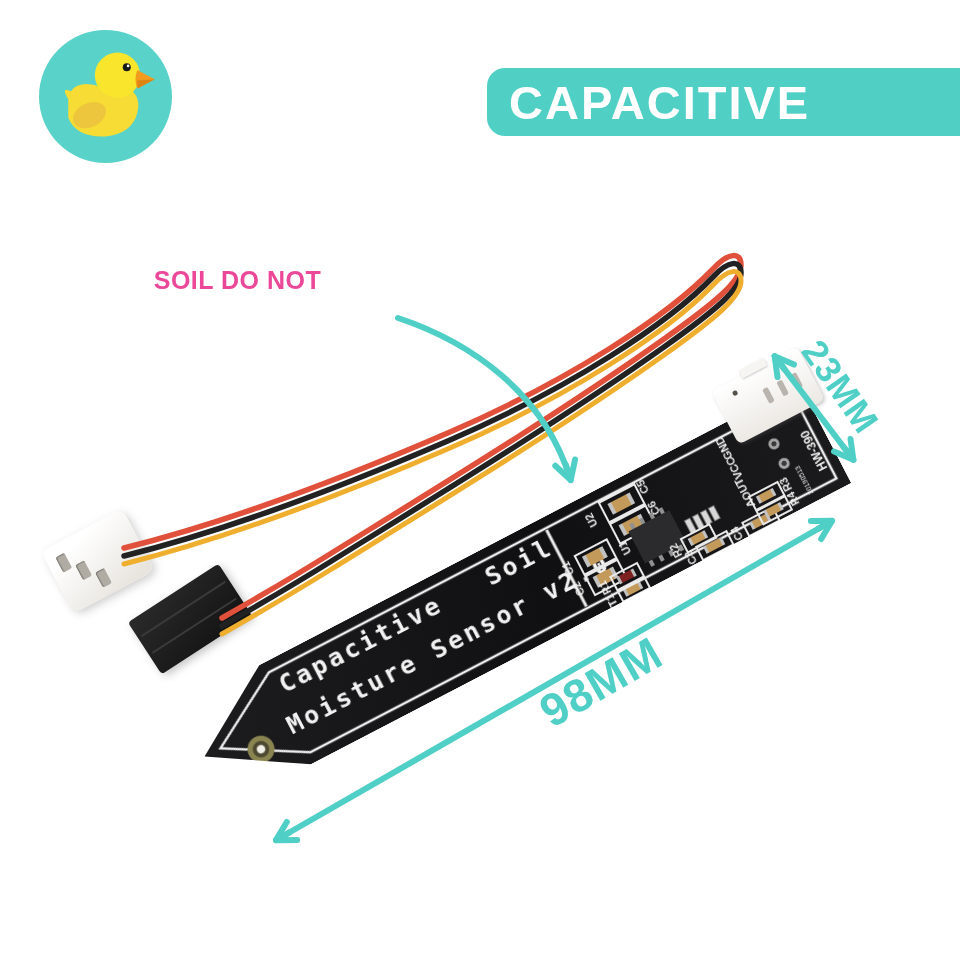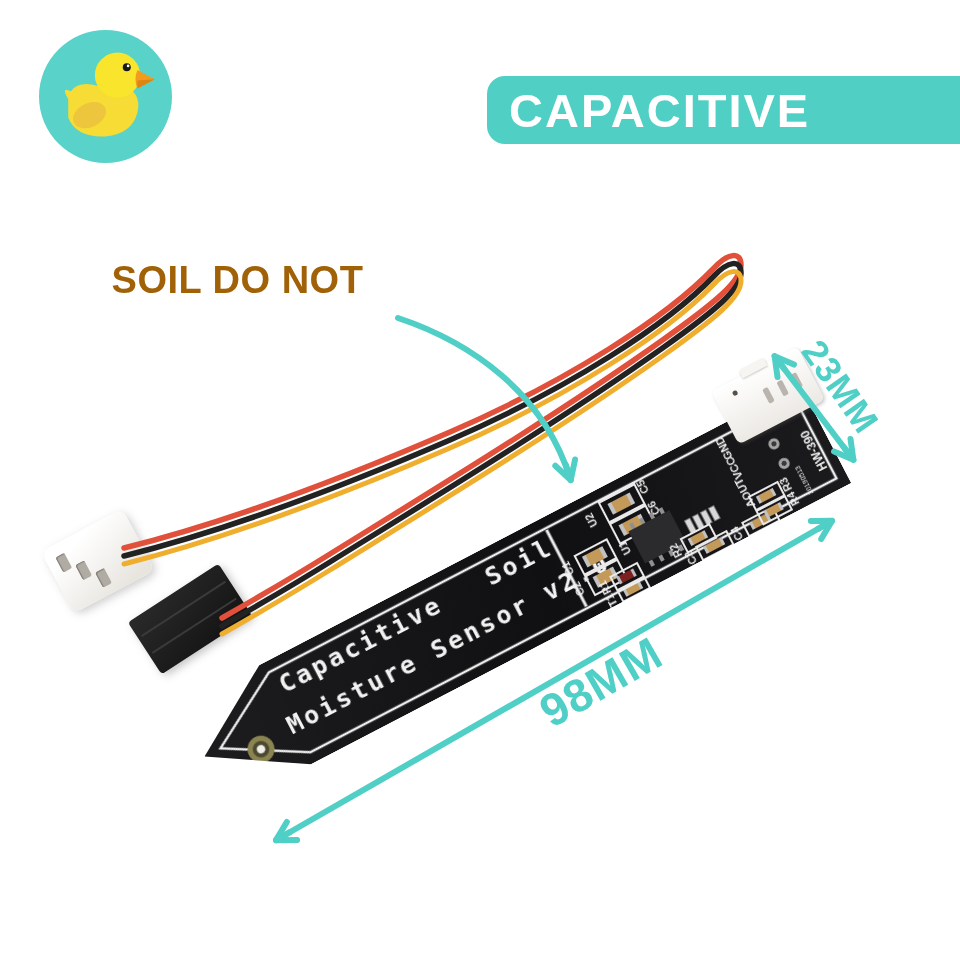--- a/index.html
+++ b/index.html
@@ -8,31 +8,31 @@
     background:#ffffff;
     font-family:"Liberation Sans", sans-serif;
   }
   
   .logo-circle {
     position:absolute; left:39px; top:30px; width:133px; height:133px;
     border-radius:50%; background:#59d2c9;
   }
   
   .banner {
-    position:absolute; left:487px; top:76px; right:0; height:68px;
+    position:absolute; left:487px; top:68px; right:0; height:68px;
     background:#50cfc5; border-radius:18px 0 0 18px;
     display:flex; align-items:center; padding-left:22px; box-sizing:border-box;text-align:right;
   }
   .banner-text {
     color:#ffffff; font-size:47px; font-weight:bold; letter-spacing:2px;
   }
   
   .callout {
     position:absolute; left:60px; top:262px; width:355px;
-    text-align:center; color:#a16207; font-weight:bold; font-size:38px;
+    text-align:center; color:#ec4899; font-weight:bold; font-size:25px;
     line-height:36px; letter-spacing:0.5px;
   }
   
   .board-wrap {
     position:absolute; left:165px; top:539px; width:700px; height:112px;
     transform:rotate(-27.5deg);
   }
   .board-body {
     position:absolute; inset:0;
     background:linear-gradient(105deg,#1d1d1f 0%,#101012 55%,#1b1b1d 100%);

